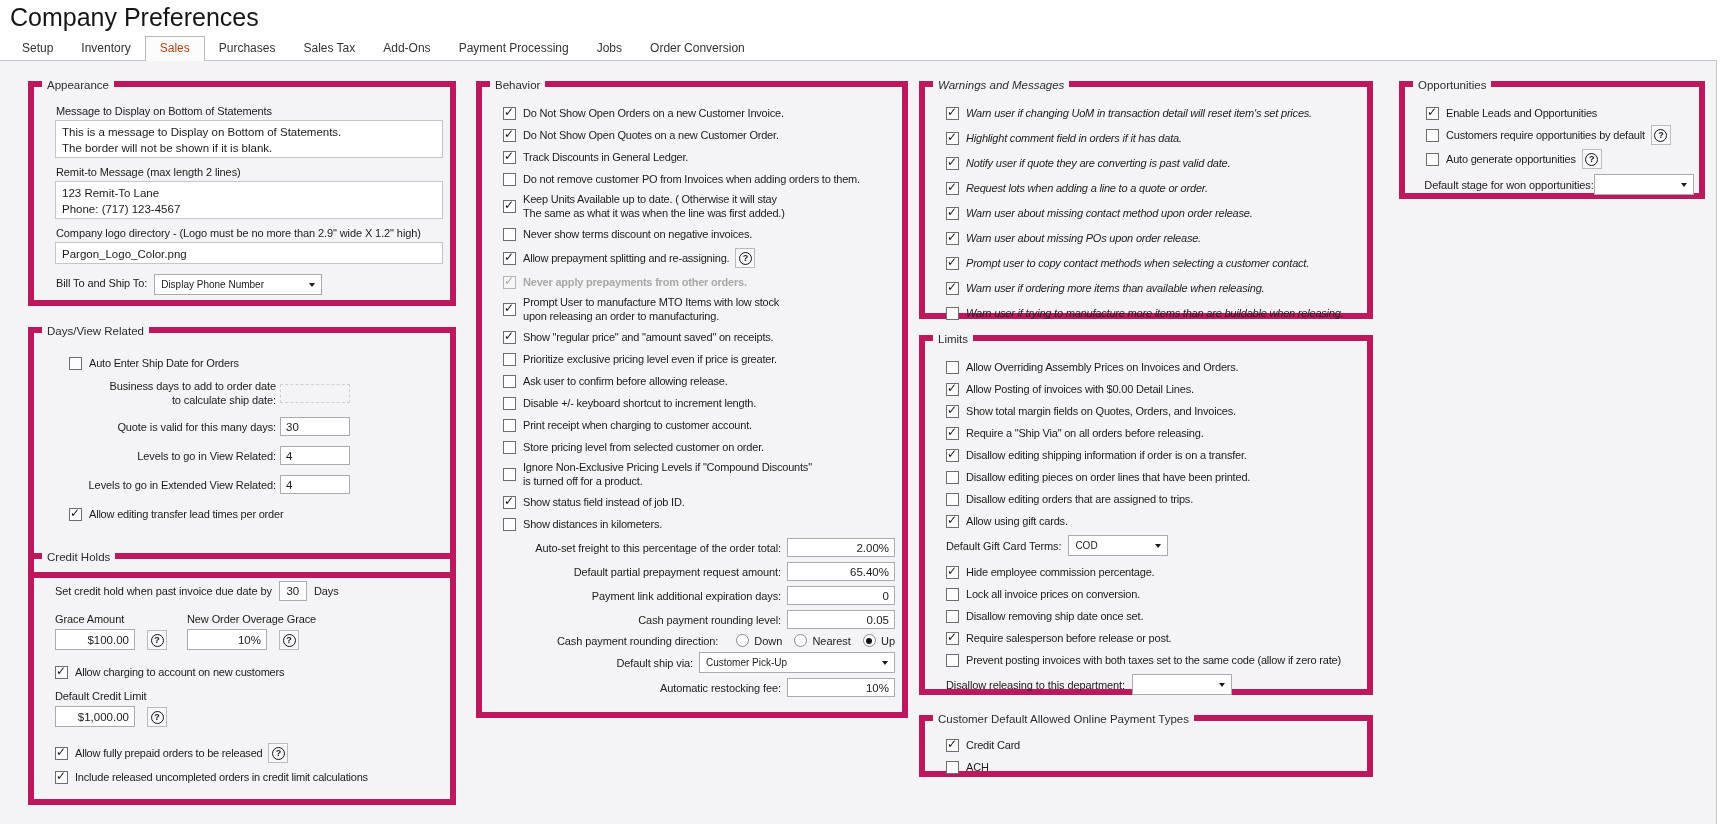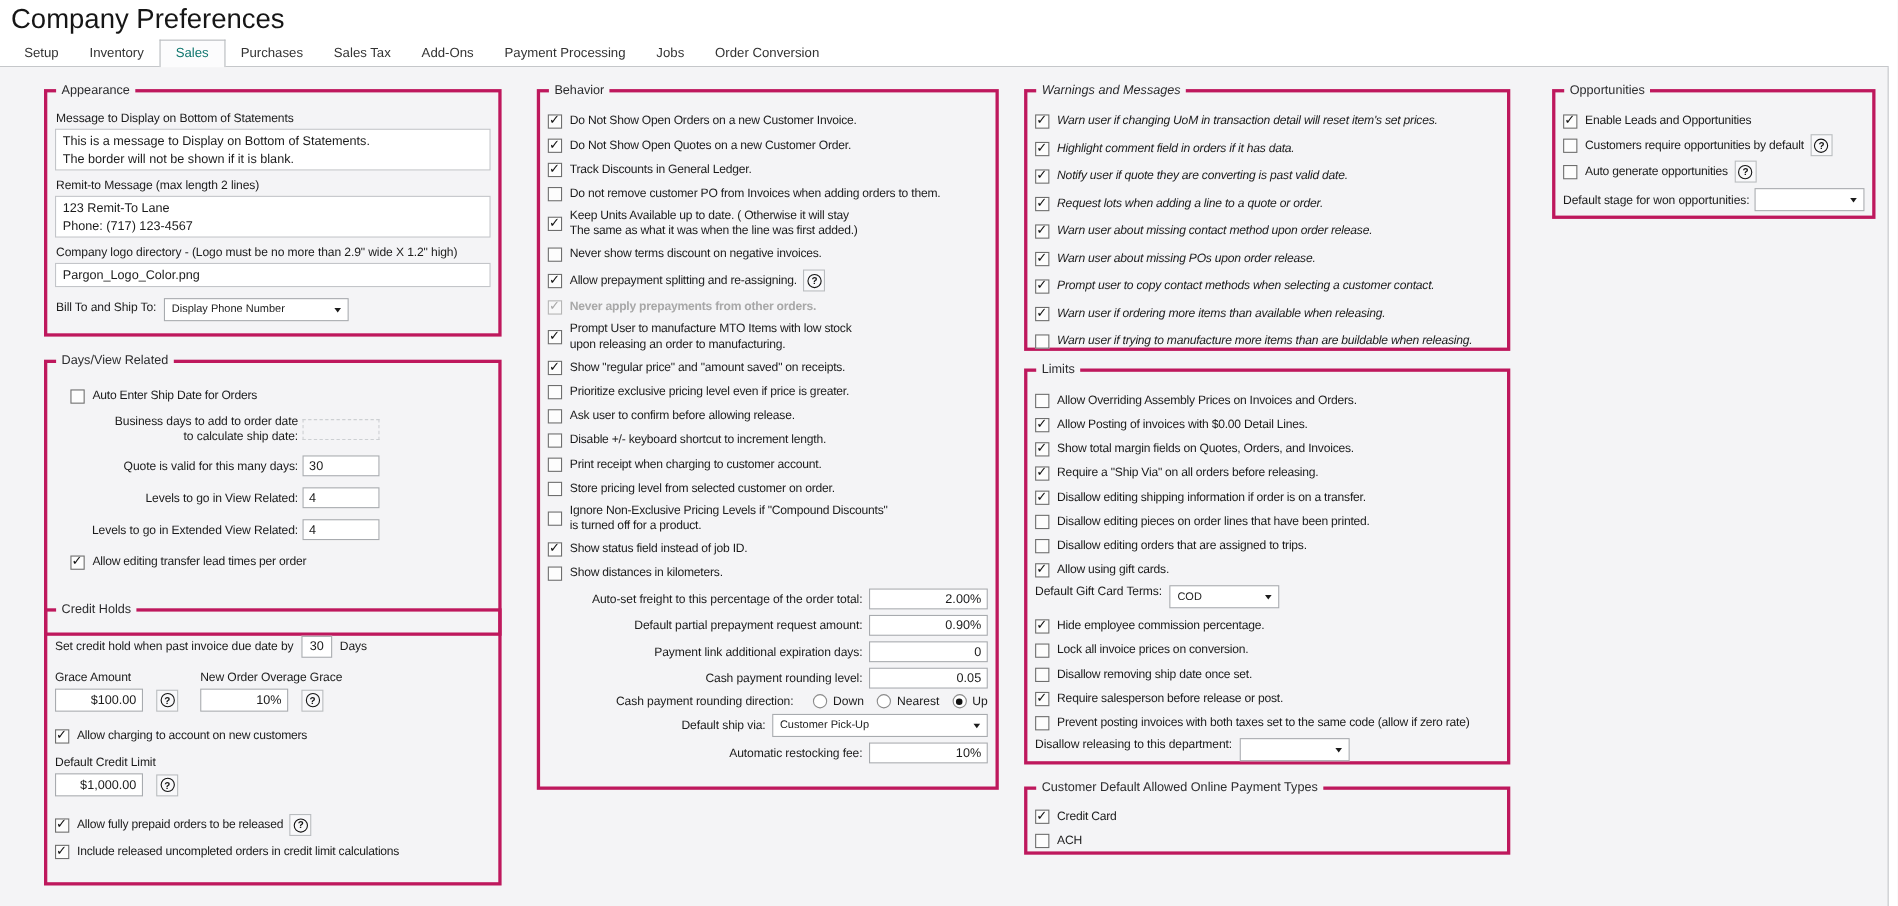--- a/index.html
+++ b/index.html
@@ -8,33 +8,33 @@
     width:1725px; height:824px; overflow:hidden; background:#ffffff;
     font-family:"Liberation Sans","DejaVu Sans",sans-serif; color:#1b1b1b; position:relative;
   }
   .page-title { font-size:25px; font-weight:400; margin:3px 0 4px 10px; color:#161616; }
   .shell { width:1717px; }
 
   
   .tabbar { display:flex; align-items:flex-end; padding-left:8px; border-bottom:1px solid #c5c7ca; position:relative; }
   .tab { padding:4px 14px 5px; font-size:12px; color:#333; white-space:nowrap; }
   .tab.active {
-    background:#fcfcfd; color:#0f766e; border:1px solid #b8bbbe; border-bottom:none;
+    background:#fcfcfd; color:#c2410c; border:1px solid #b8bbbe; border-bottom:none;
     margin-bottom:-1px; padding-bottom:6px; position:relative; z-index:2;
   }
 
   
   .content { position:relative; height:764px; background:#f4f4f6; border-bottom:1px solid #c5c7ca; border-right:1px solid #c5c7ca; width:1717px; }
   .col { position:absolute; top:0; }
   #col1 { left:24px;  width:432px; }
   #col2 { left:472px; width:436px; }
   #col3 { left:915px; width:458px; }
   #col4 { left:1395px; width:310px; }
 
-  .group { position:absolute; left:16px; right:0; border:3px solid #be185d; padding:18px 7px 6px 7px; }
+  .group { position:absolute; left:4px; right:0; border:6px solid #be185d; padding:18px 7px 6px 21px; }
   .legend { position:absolute; top:-8px; left:8px; padding:0 5px; background:#f4f4f6; font-size:11.5px; color:#2c2c2e; white-space:nowrap; }
   #grp-appearance { top:20px;  height:225px; }
   #grp-days       { top:266px; height:251px; }
   #grp-credit     { top:492px; height:252px; }
   #grp-behavior   { top:20px;  height:637px; }
   #grp-warnings   { top:20px;  height:238px;font-style:italic; }
   #grp-limits     { top:274px; height:360px; }
   #grp-payment    { top:654px; height:62px; padding-top:16px; }
   #grp-opportunities { top:20px; height:118px; }
 
@@ -82,39 +82,39 @@
   #grp-days .chk-row.first { margin:4px 0 8px 0; }
   #grp-days .chk-row.last { margin-top:12px; }
 
   
   .ch-inline { display:flex; align-items:center; font-size:11px; letter-spacing:-0.1px; margin:4px 0 12px 0; white-space:nowrap; }
   .ch-inline .tb { width:28px; height:20px; justify-content:center; padding:0 2px; margin:0 7px; flex:0 0 28px; }
   .ch-cols { display:flex; margin-bottom:14px; }
   .ch-stack { display:flex; flex-direction:column; }
   .ch-stack + .ch-stack { margin-left:20px; }
   .ch-stack .form-label { margin-bottom:4px; }
-  .amount-row { display:flex; align-items:center; }
+  .amount-row { display:flex; align-items:flex-end; }
   .amount-row .tb { width:80px; height:21px; justify-content:flex-end; margin-right:6px; flex:0 0 80px; }
   #grp-credit .chk-row.gap-after { margin-bottom:10px; }
   #grp-credit .limit-block { margin-bottom:16px; }
 
   
   .field-row { display:flex; align-items:center; justify-content:flex-end; margin-bottom:5px; }
   .field-label { font-size:11px; letter-spacing:-0.1px; white-space:nowrap; margin-right:6px; }
   #grp-behavior .fields { margin-top:4px; }
   #grp-behavior .field-row .tb { width:108px; flex:0 0 108px; }
   .radio-row { display:flex; align-items:center; justify-content:flex-end; margin-bottom:5px; }
   .radio-opt { display:flex; align-items:center; margin-left:12px; }
   .radio { width:13px; height:13px; border:1px solid #8b8b8b; border-radius:50%; background:#fff; margin-right:5px; position:relative; }
   .radio-opt.selected .radio::after { content:""; position:absolute; left:2.5px; top:2.5px; width:6px; height:6px; border-radius:50%; background:#111; }
   .radio-label { font-size:11px; }
   #grp-behavior .field-row .dropdown { width:196px; flex:0 0 196px; }
 
   
-  .inline-dd-row { display:flex; align-items:flex-start; margin:1px 0 8px 0; }
+  .inline-dd-row { display:flex; align-items:center; margin:1px 0 8px 0; }
   .inline-dd-row .dropdown { width:100px; flex:0 0 100px; margin-left:7px; }
 
   
   #grp-opportunities .stage-row { display:flex; align-items:center; margin-top:5px;justify-content:center; }
   #grp-opportunities .stage-row .dropdown { width:100px; flex:0 0 100px; margin-left:auto; }
 </style>
 </head>
 <body>
 
 <h1 class="page-title">Company Preferences</h1>
@@ -342,21 +342,21 @@
             </div>
           </div>
         <div class="fields">
 
         <div class="field-row">
               <span class="field-label">Auto-set freight to this percentage of the order total:</span>
               <div class="tb tb-num">2.00%</div>
             </div>
             <div class="field-row">
               <span class="field-label">Default partial prepayment request amount:</span>
-              <div class="tb tb-num">0.90%</div>
+              <div class="tb tb-num">65.40%</div>
             </div>
             <div class="field-row">
               <span class="field-label">Payment link additional expiration days:</span>
               <div class="tb tb-num">0</div>
             </div>
             <div class="field-row">
               <span class="field-label">Cash payment rounding level:</span>
               <div class="tb tb-num">0.05</div>
             </div>
           </div>

